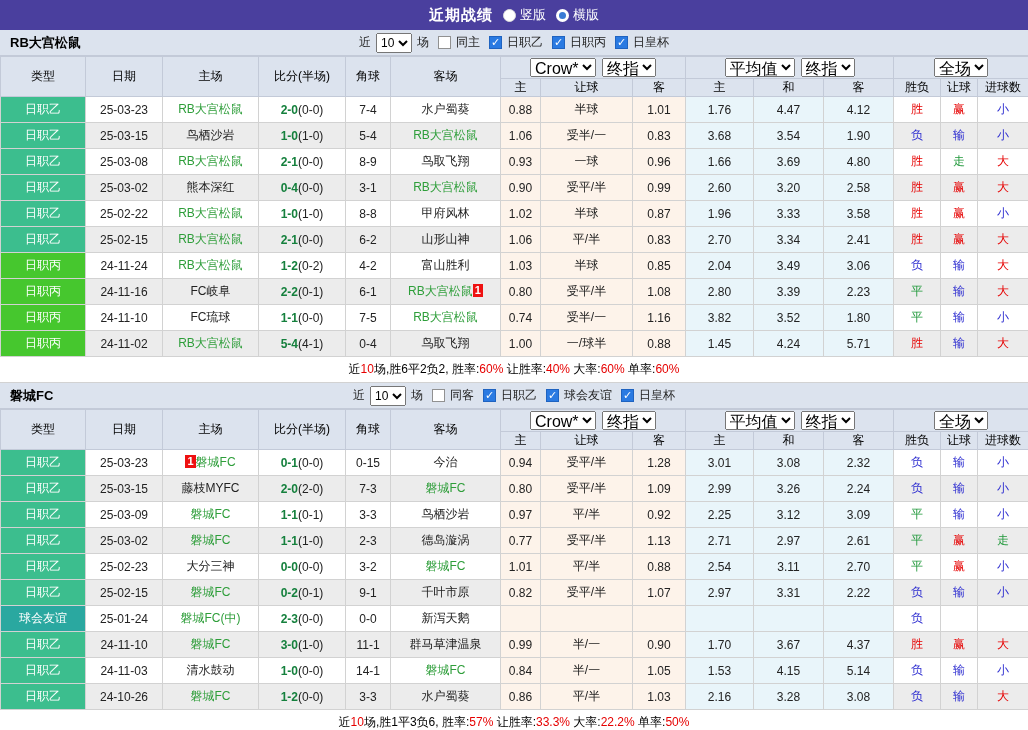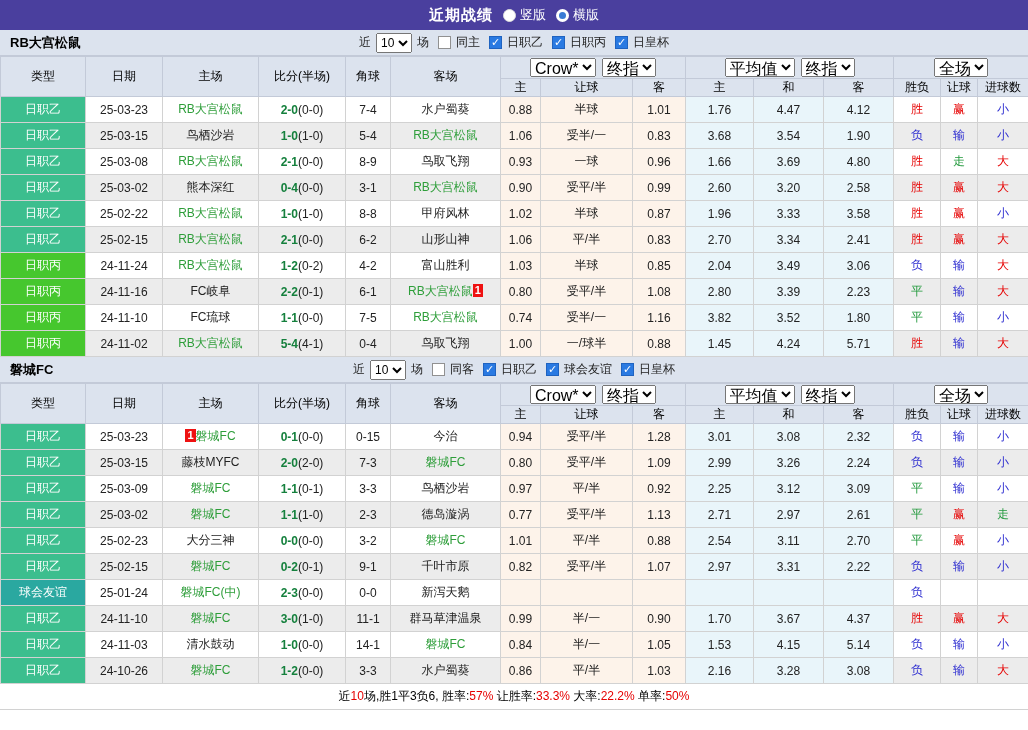--- a/index.html
+++ b/index.html
@@ -304,20 +304,21 @@
             <td class="oc">0.88</td>
             <td class="ac">1.45</td>
             <td class="ac">4.24</td>
             <td class="ac">5.71</td>
             <td class="cr">胜</td>
             <td class="cb2">输</td>
             <td class="cr">大</td>
           </tr>
         </tbody>
       </table>
+      <div class="summary"><span>近</span><span class="red">10</span><span>场,胜6平2负2, 胜率:</span><span class="red">60%</span><span> 让胜率:</span><span class="red">40%</span><span> 大率:</span><span class="red">60%</span><span> 单率:</span><span class="red">60%</span></div>
     </div>
     <div class="section">
       <div class="filter-row">
         <span class="team-name">磐城FC</span>
         <div class="filter-center">
           <span>近</span>
           <select><option>10</option></select>
           <span>场</span>
           <span class="cb"></span>
           <span>同客</span>

